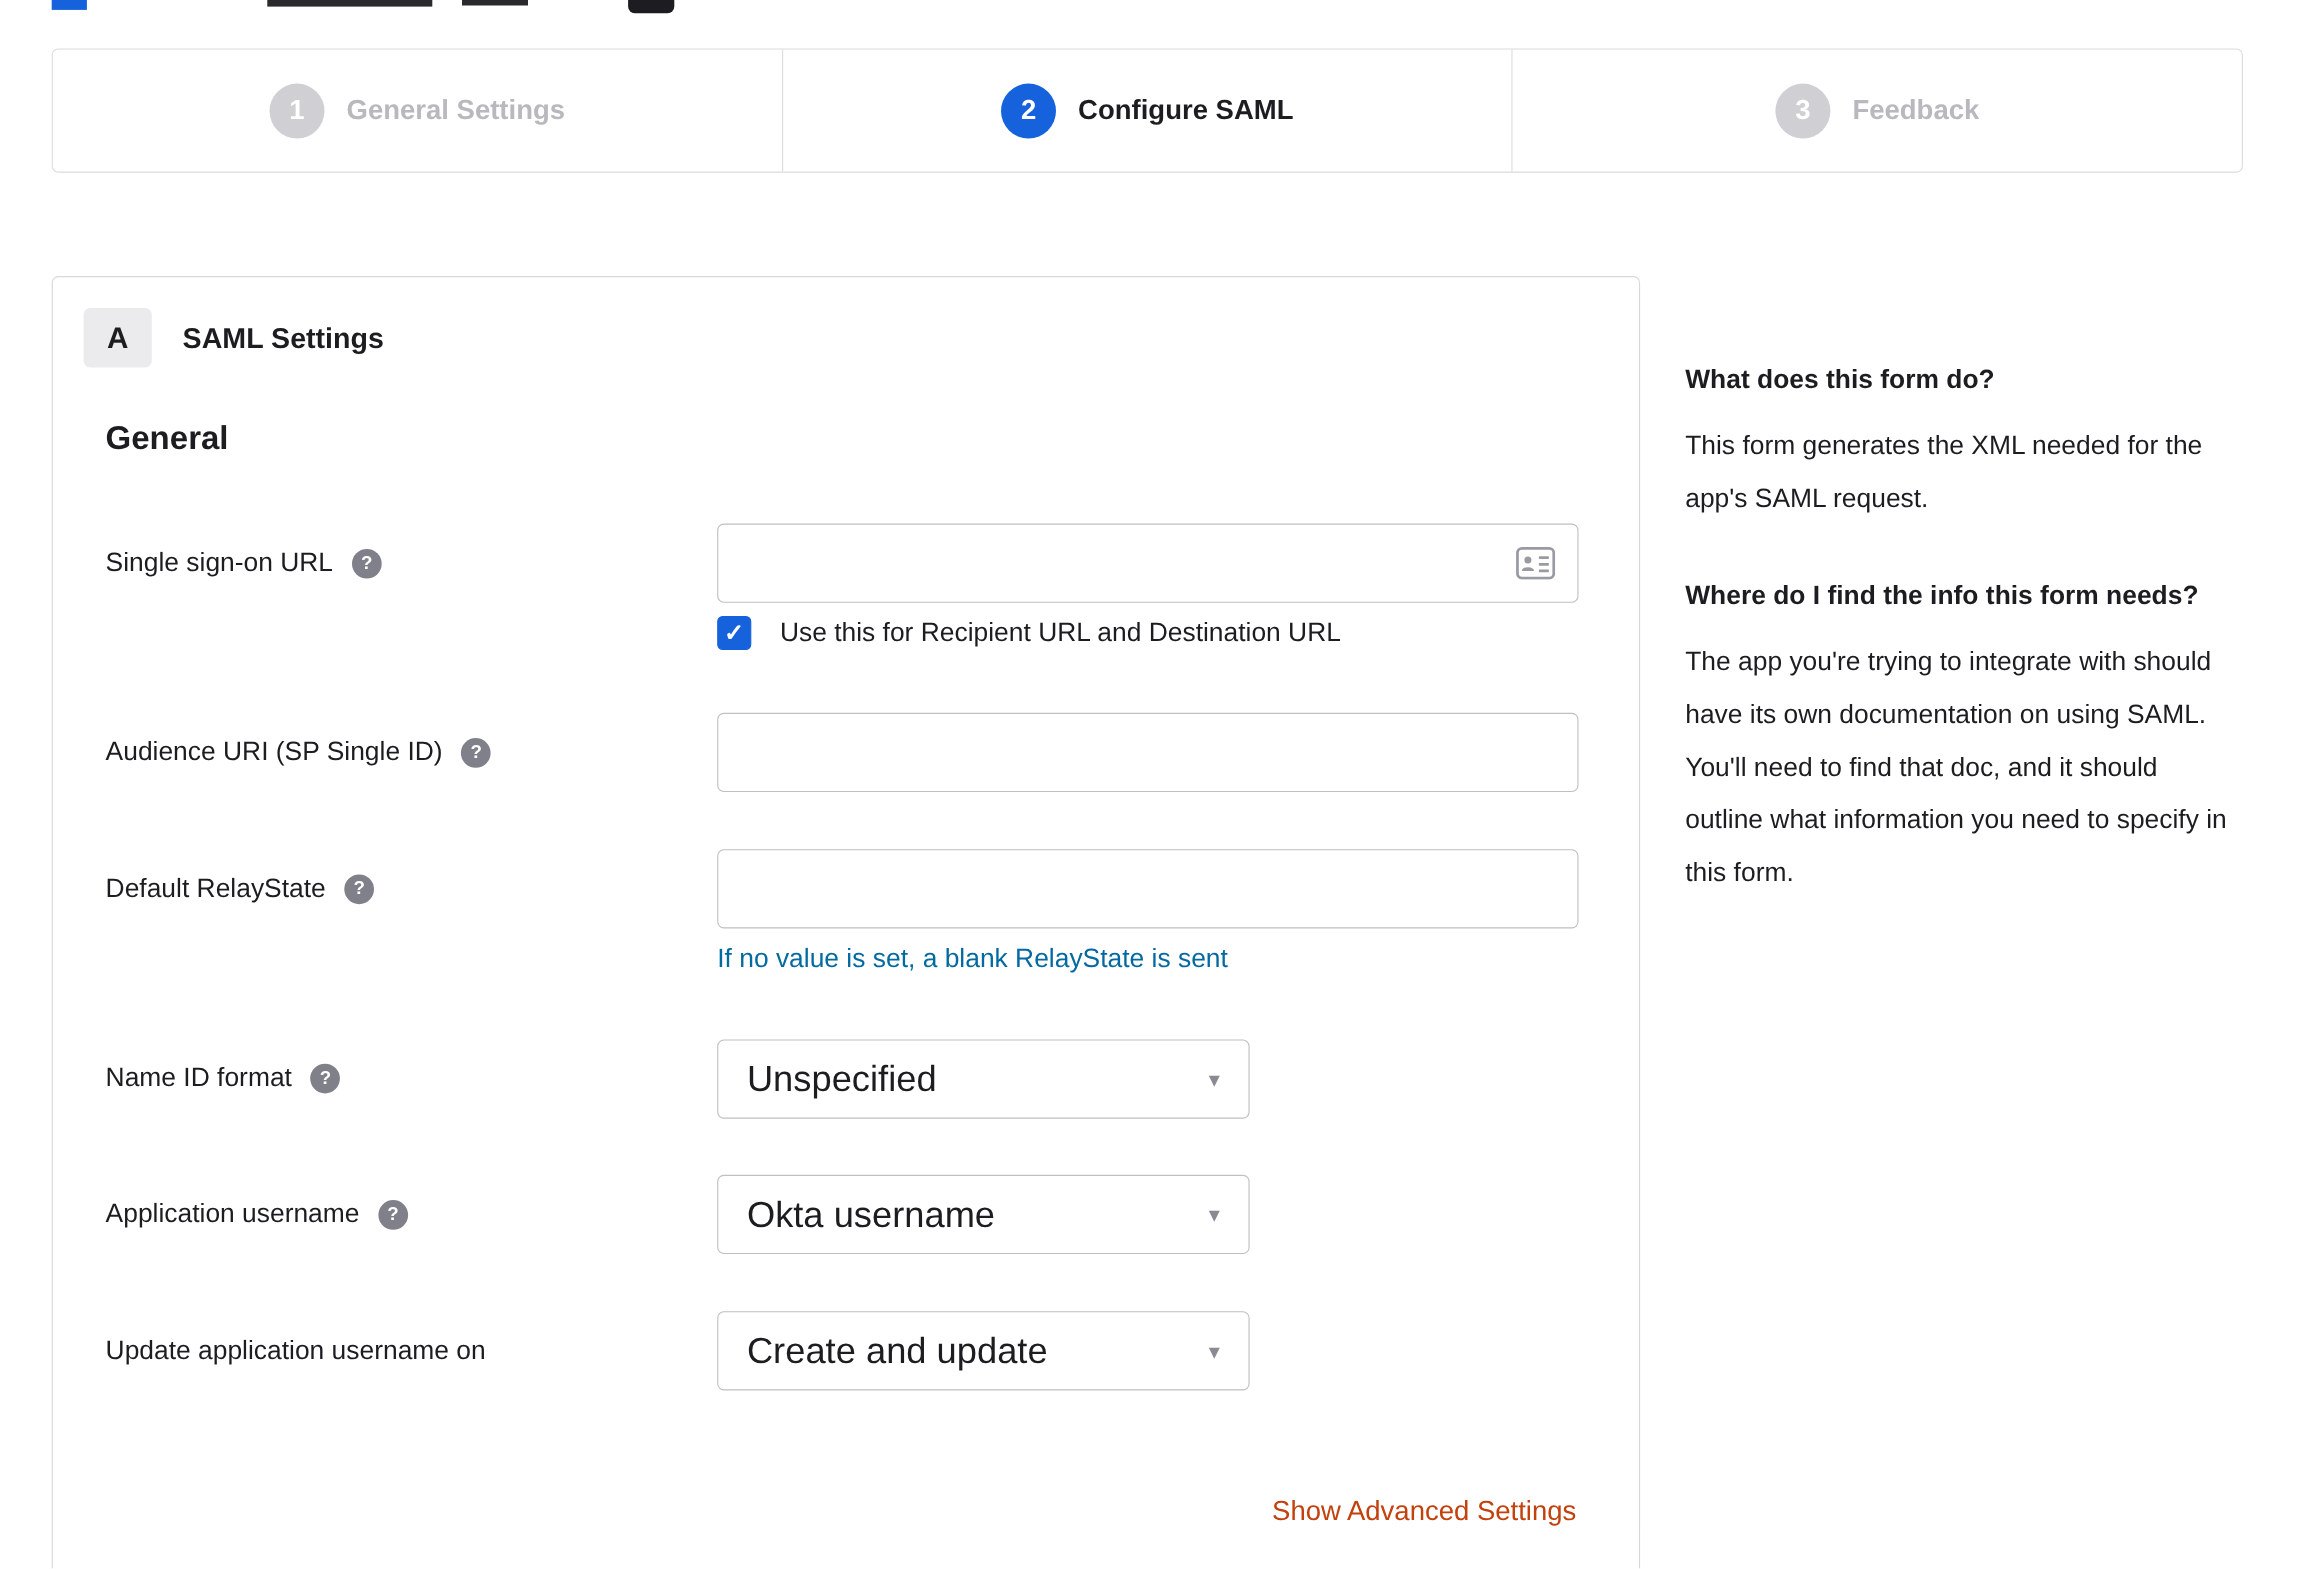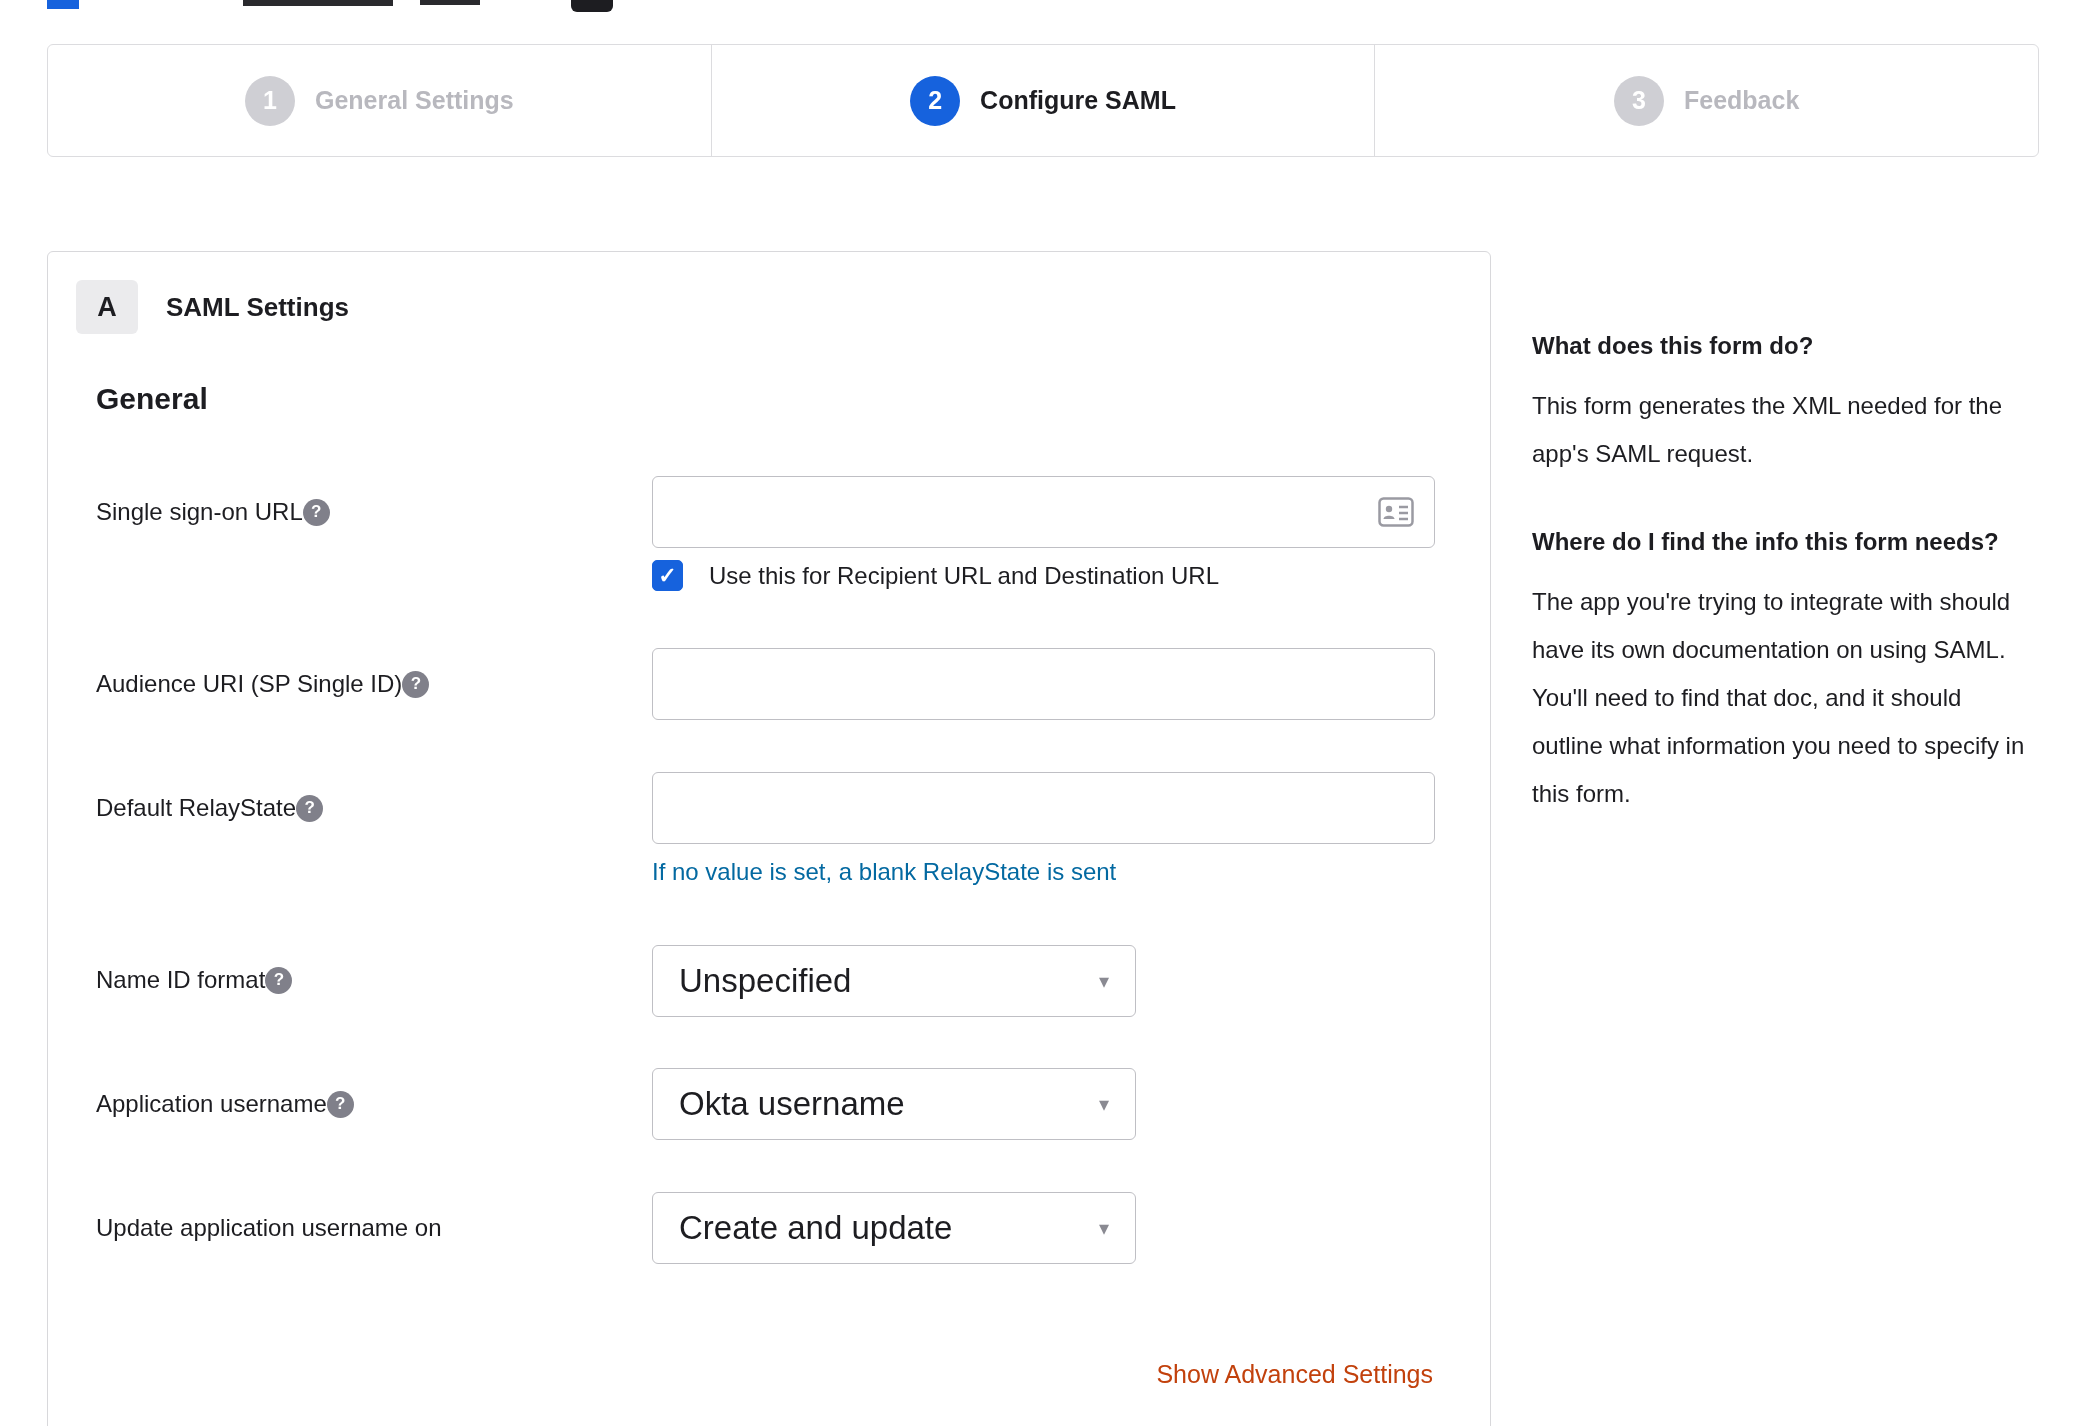--- a/index.html
+++ b/index.html
@@ -30,21 +30,21 @@
   
   .main-card { position: absolute; left: 47px; top: 251px; width: 1444px; height: 1260px;
                background: #fff; border: 1px solid #d8d8db; border-radius: 6px; }
   .badge { position: absolute; left: 28px; top: 28px; width: 62px; height: 54px;
            background: #ebebed; border-radius: 6px; display: flex; align-items: center;
            justify-content: center; font-size: 27px; font-weight: bold; color: #1d1d21; }
   .card-title { position: absolute; left: 118px; top: 28px; height: 54px; display: flex;
                 align-items: center; font-size: 26px; font-weight: bold; color: #1d1d21; }
   .section-heading { position: absolute; left: 48px; top: 130px; font-size: 30px; font-weight: bold; color: #1d1d21; }
 
-  .field-label { position: absolute; left: 48px; display: flex; align-items: center; gap: 0;
+  .field-label { position: absolute; left: 48px; display: flex; align-items: center; gap: 17px;
                  font-size: 24px; color: #1d1d21; line-height: 44px; height: 44px; }
   .help-icon { width: 27px; height: 27px; border-radius: 50%; background: #80808a; color: #fff;
                display: flex; align-items: center; justify-content: center;
                font-size: 17px; font-weight: bold; cursor: pointer; }
 
   .text-input { position: absolute; left: 604px; width: 783px; height: 72px;
                 border: 1px solid #bfbfc4; border-radius: 6px; background: #fff;
                 font-family: "Liberation Sans", sans-serif; font-size: 24px; color: #1d1d21;
                 padding: 0 60px 0 24px; outline: none; }
   .input-icon { position: absolute; width: 36px; height: 30px; color: #9a9aa2; }

